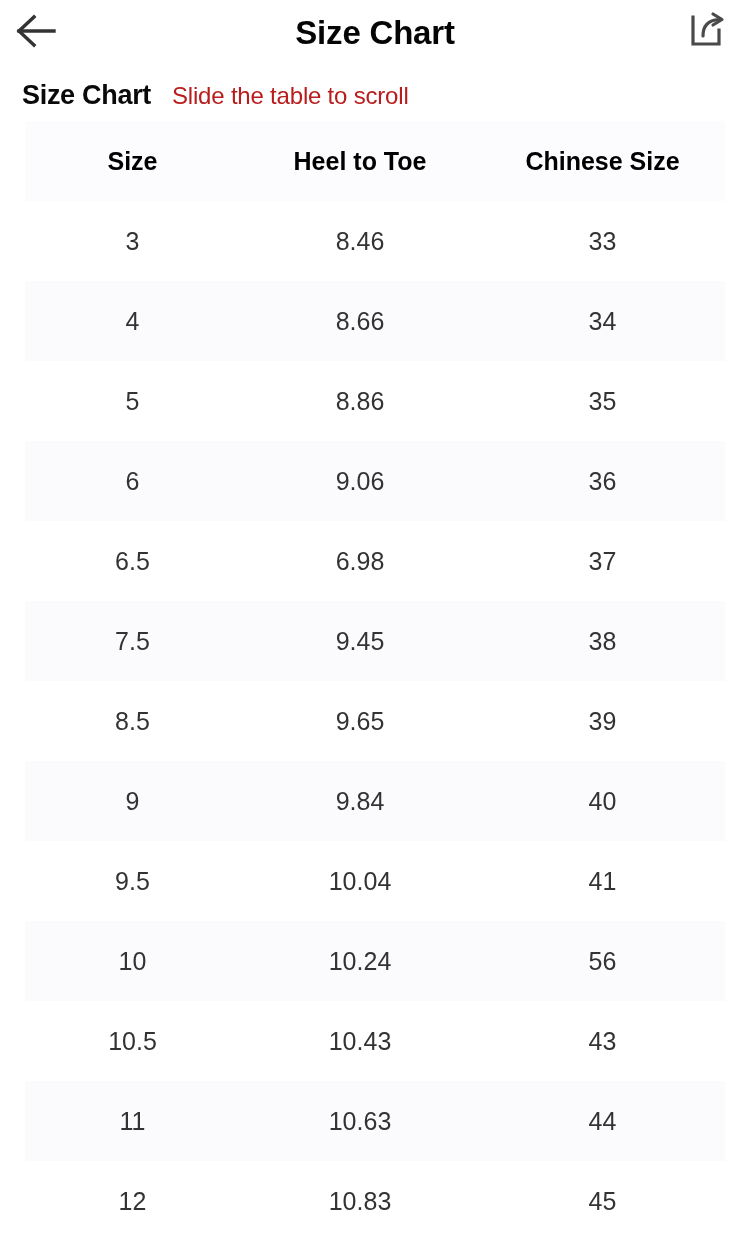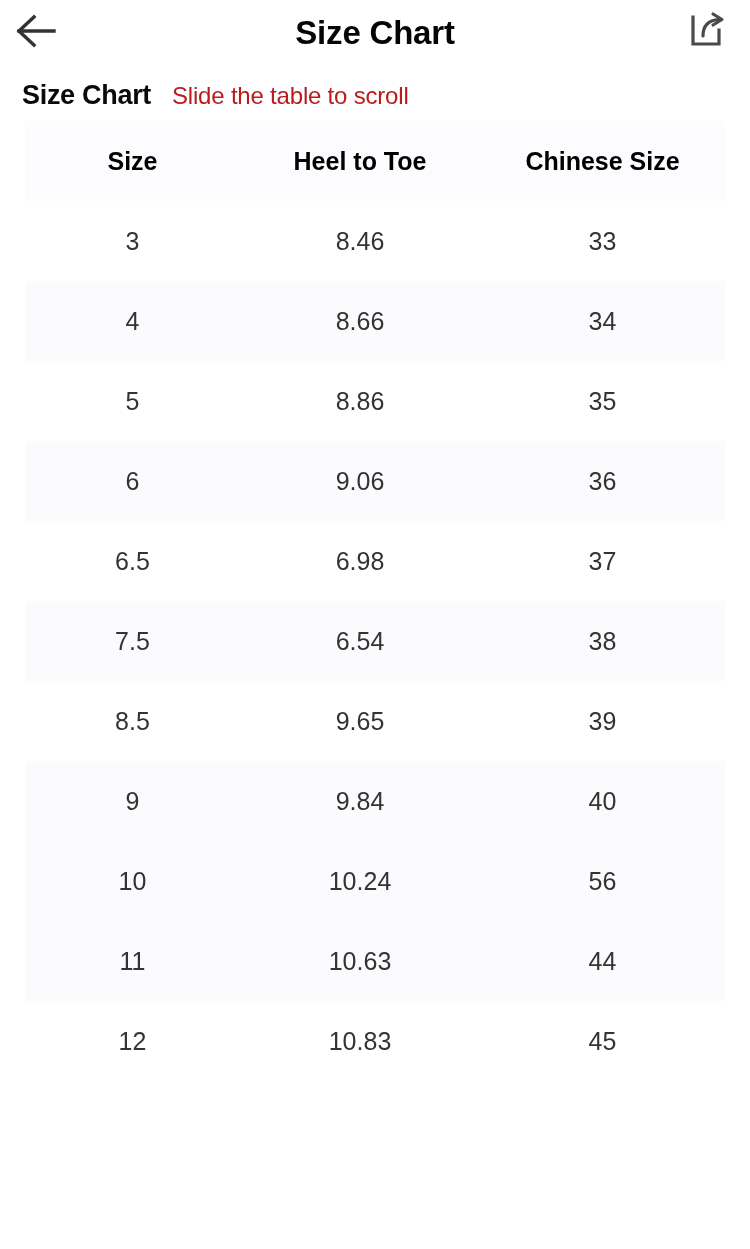--- a/index.html
+++ b/index.html
@@ -162,38 +162,48 @@
           <td class="col-heel">9.06</td>
           <td class="col-cn">36</td>
         </tr>
         <tr class="plain">
           <td class="col-size">6.5</td>
           <td class="col-heel">6.98</td>
           <td class="col-cn">37</td>
         </tr>
         <tr class="shaded">
           <td class="col-size">7.5</td>
-          <td class="col-heel">6.54</td>
+          <td class="col-heel">9.45</td>
           <td class="col-cn">38</td>
         </tr>
         <tr class="plain">
           <td class="col-size">8.5</td>
           <td class="col-heel">9.65</td>
           <td class="col-cn">39</td>
         </tr>
         <tr class="shaded">
           <td class="col-size">9</td>
           <td class="col-heel">9.84</td>
           <td class="col-cn">40</td>
         </tr>
+        <tr class="plain">
+          <td class="col-size">9.5</td>
+          <td class="col-heel">10.04</td>
+          <td class="col-cn">41</td>
+        </tr>
         <tr class="shaded">
           <td class="col-size">10</td>
           <td class="col-heel">10.24</td>
           <td class="col-cn">56</td>
         </tr>
+        <tr class="plain">
+          <td class="col-size">10.5</td>
+          <td class="col-heel">10.43</td>
+          <td class="col-cn">43</td>
+        </tr>
         <tr class="shaded">
           <td class="col-size">11</td>
           <td class="col-heel">10.63</td>
           <td class="col-cn">44</td>
         </tr>
         <tr class="plain">
           <td class="col-size">12</td>
           <td class="col-heel">10.83</td>
           <td class="col-cn">45</td>
         </tr>

